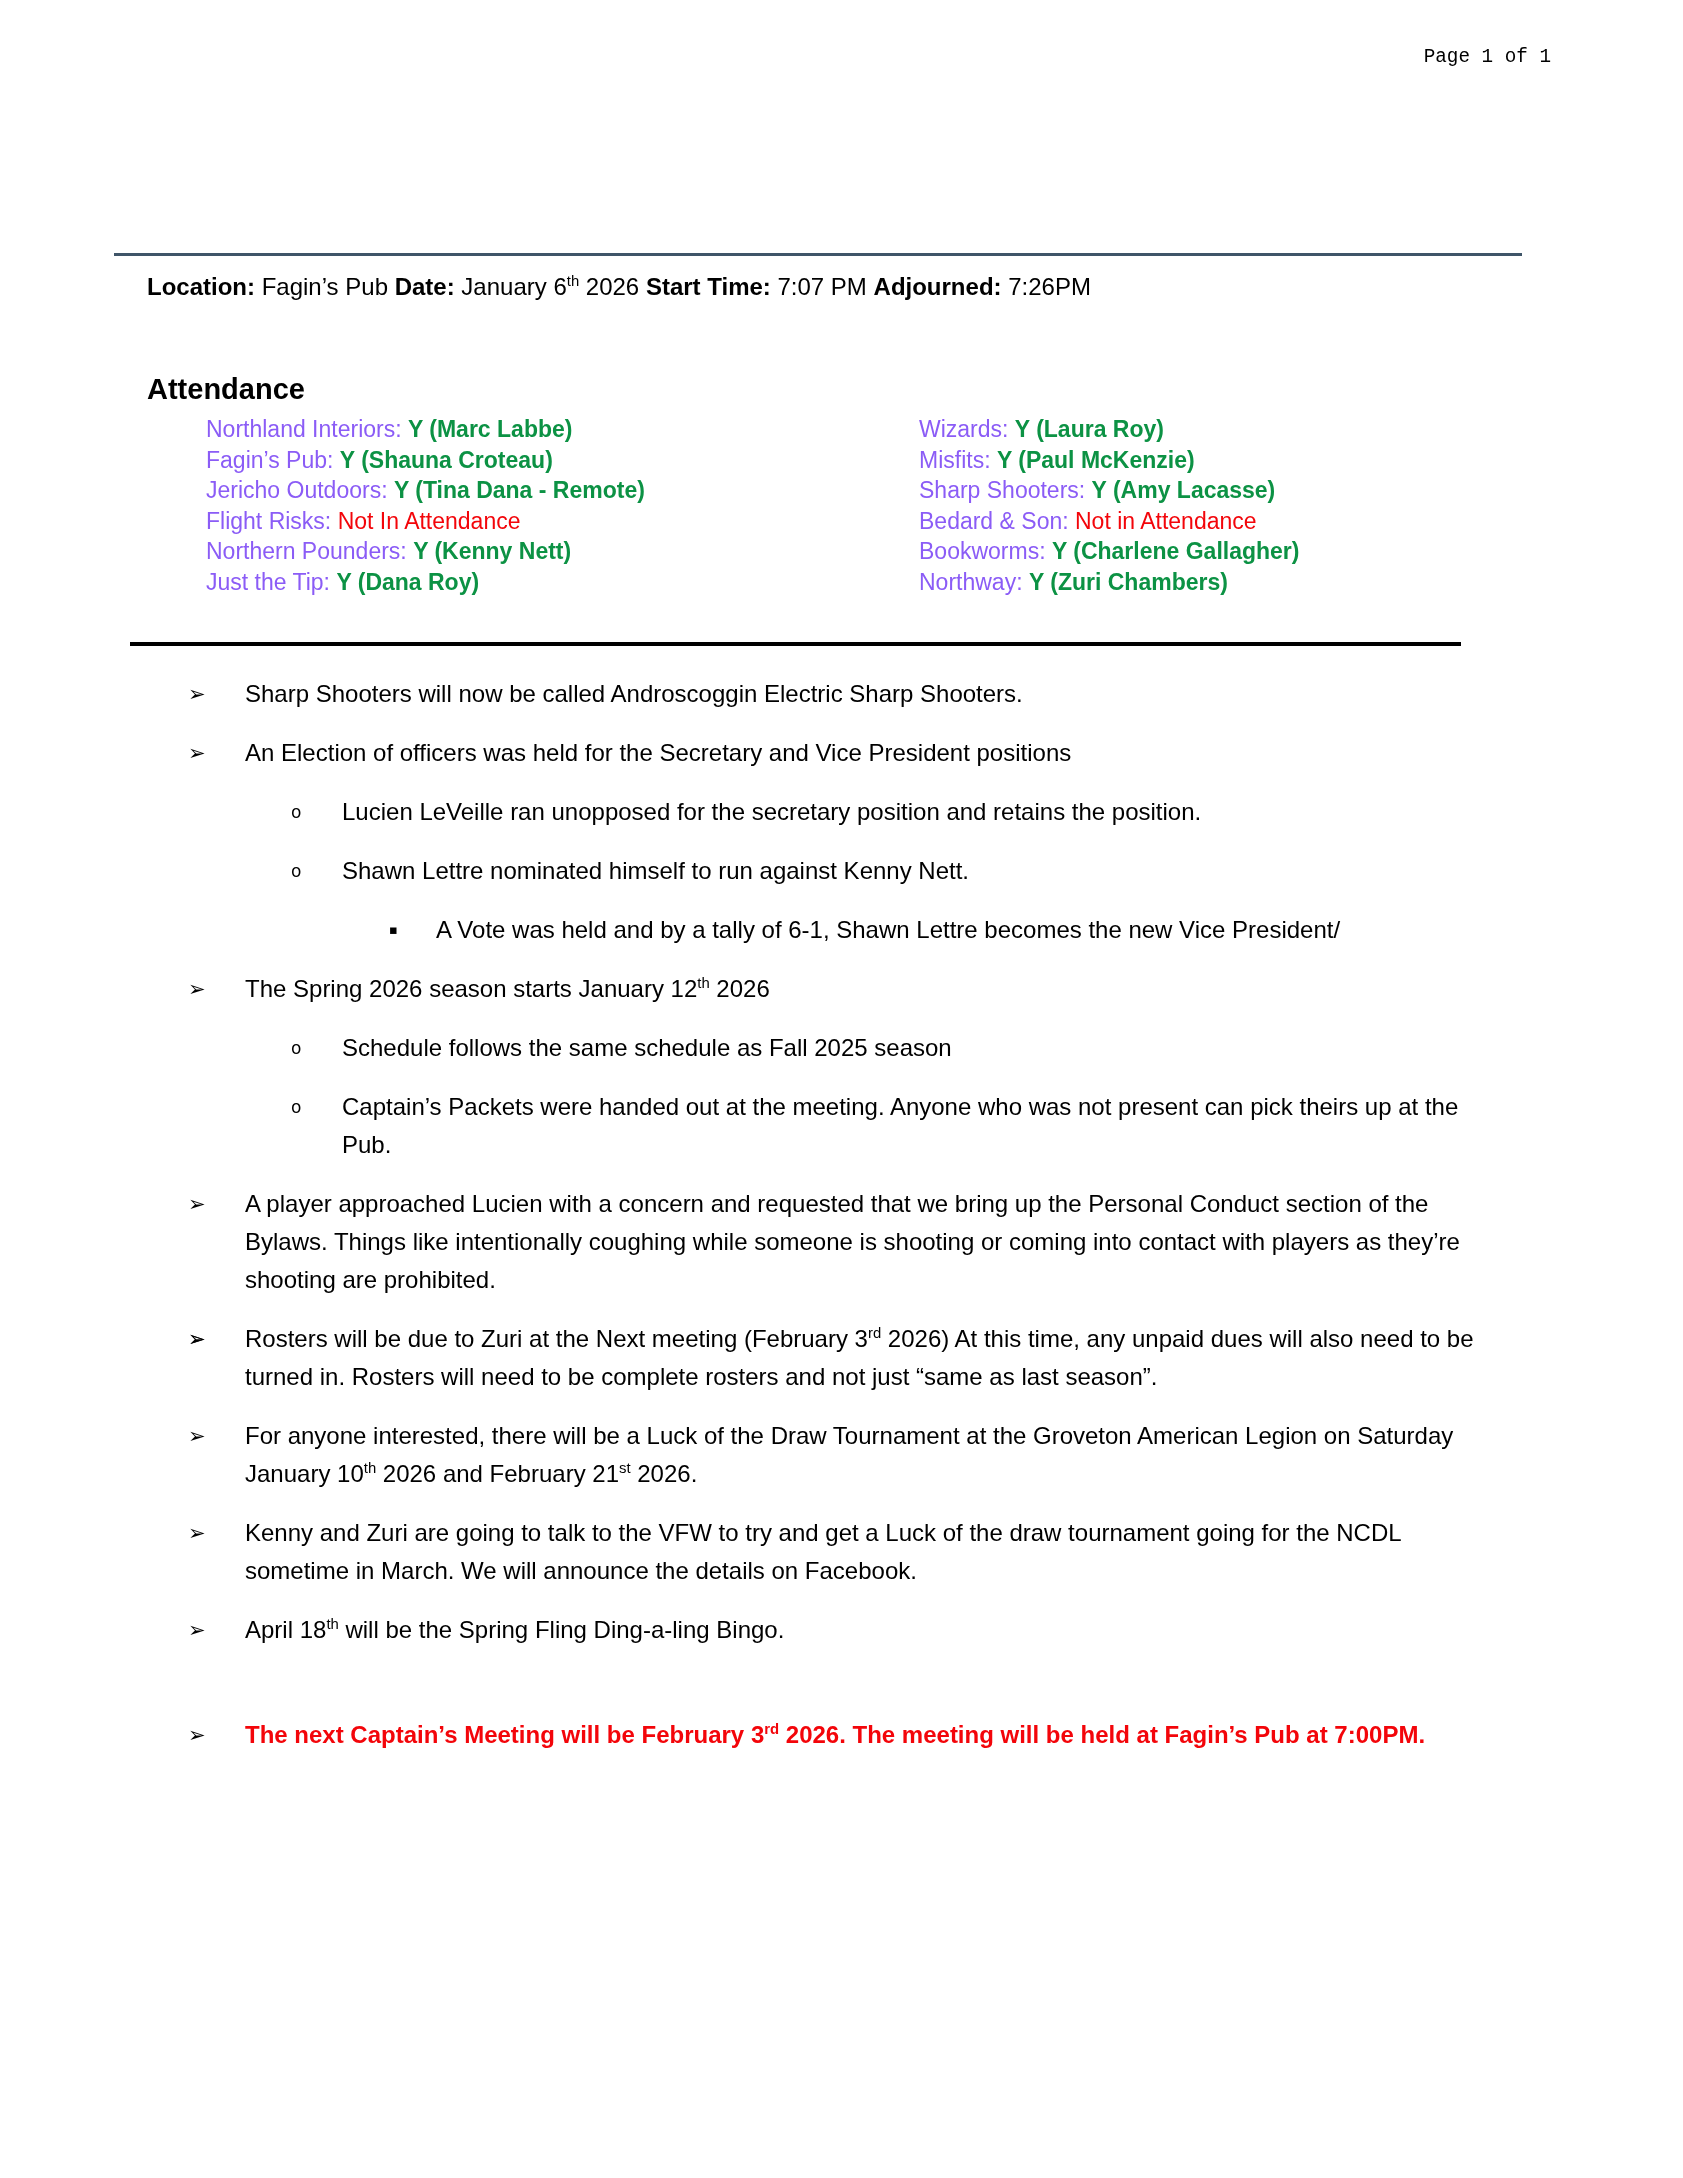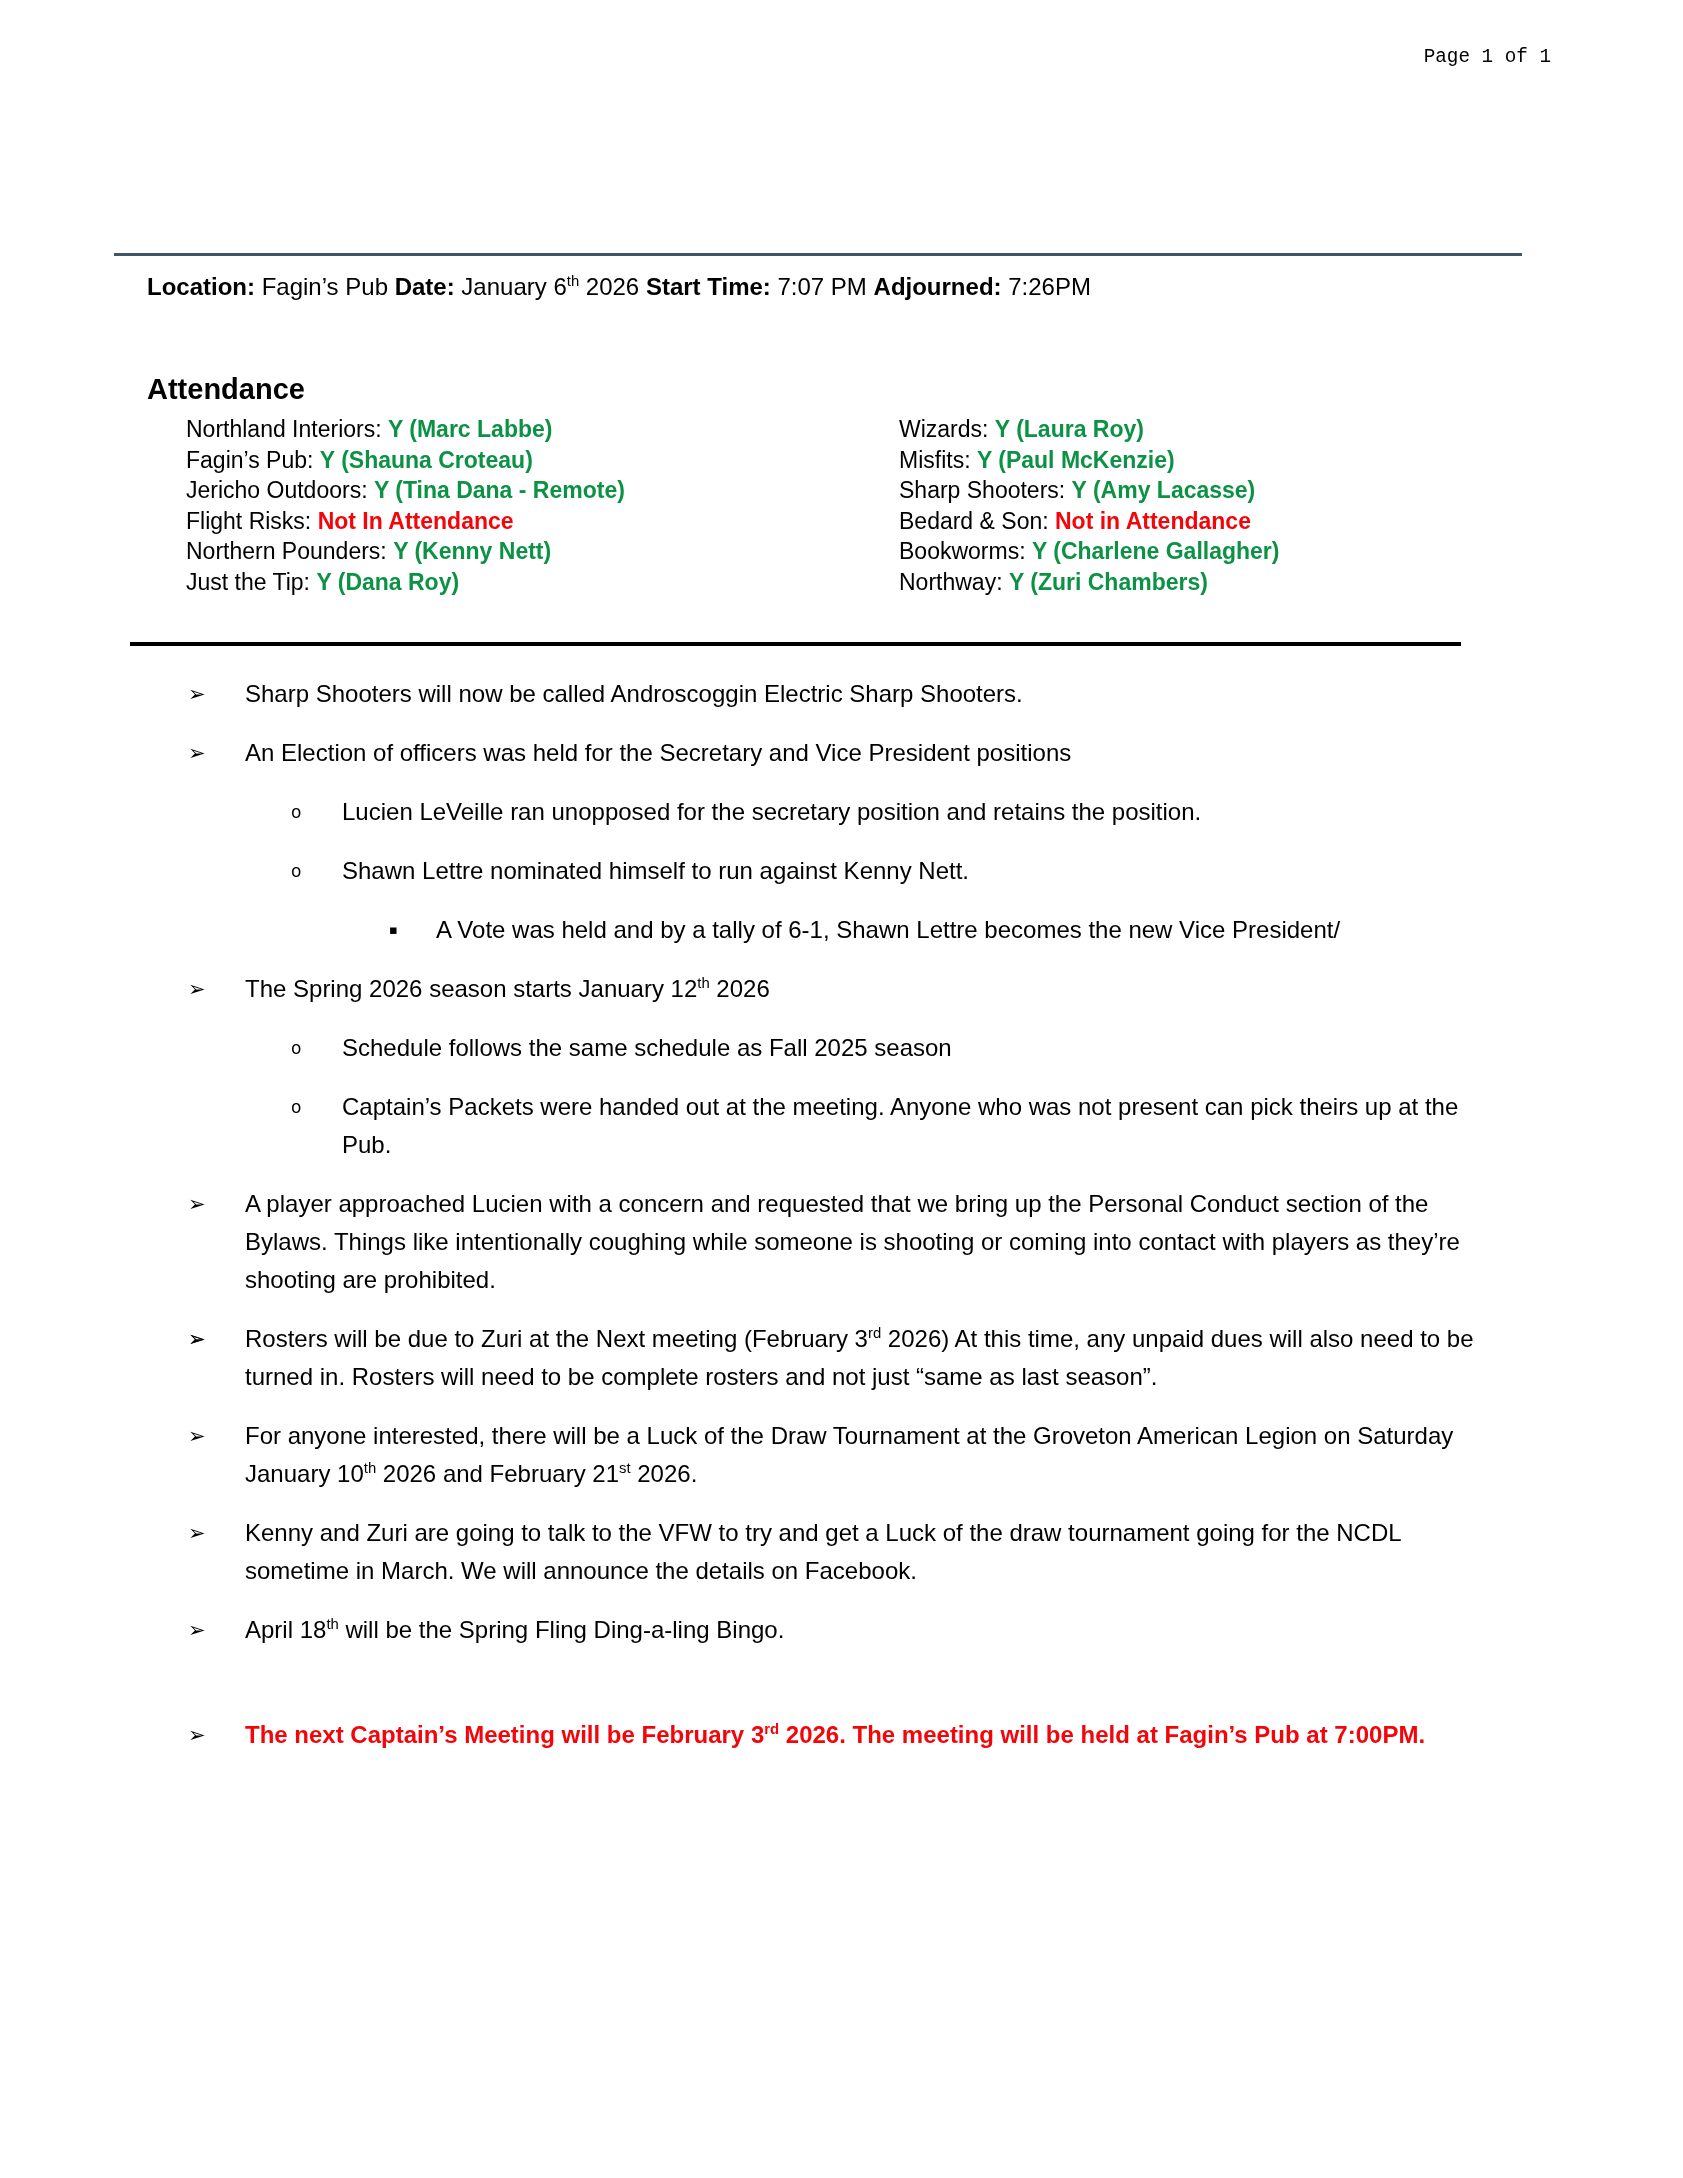--- a/index.html
+++ b/index.html
@@ -77,23 +77,23 @@
 
   .attend-col {
     position: absolute;
     font-size: 23px;
     line-height: 30.5px;
   }
   .attend-col.left  { top: 414px; left: 186px; }
   .attend-col.right { top: 414px; left: 899px; }
 
   .attend-row { white-space: nowrap; }
-  .attend-team { color: #000000; }
+  .attend-team { color: #8b5cf6; margin-left: 20px; }
   .attend-yes  { color: #0c9244; font-weight: bold; }
-  .attend-no   { color: #f3050a; font-weight: bold; }
+  .attend-no   { color: #f3050a; font-weight: normal; }
 
   .section-rule {
     position: absolute;
     top: 642px;
     left: 130px;
     width: 1331px;
     height: 0;
     border-top: 4px solid #000000;
   }
 

